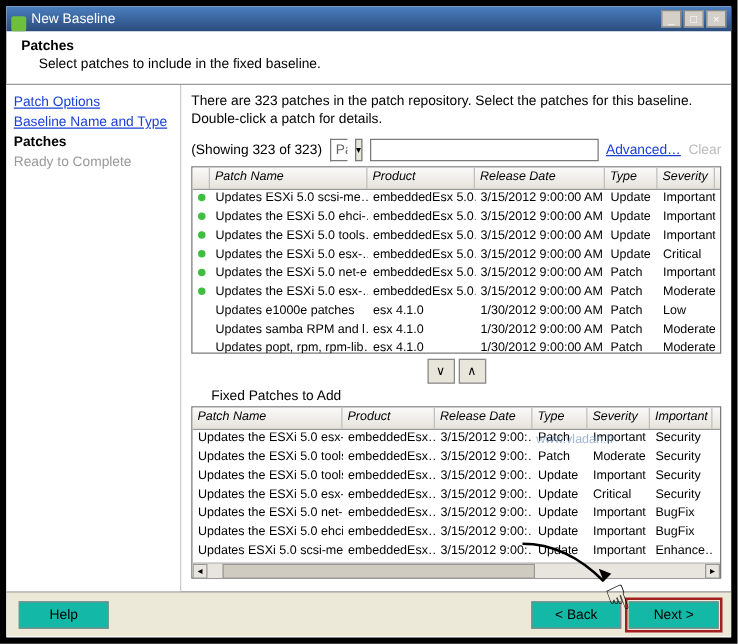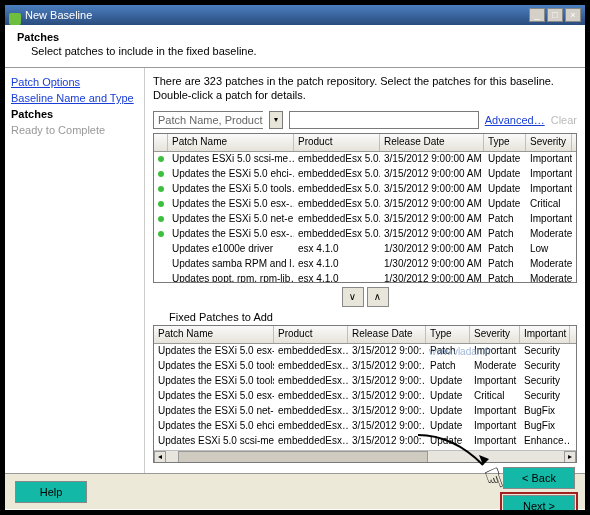--- a/index.html
+++ b/index.html
@@ -45,21 +45,21 @@
                overflow:hidden;white-space:nowrap;}
   .dropbtn { width:14px;height:18px;border:1px solid #7a7a7a;background:#e8e5da;
              display:flex;align-items:center;justify-content:center;font-size:8px;}
   .searchbox { flex:1; height:18px; border:1px solid #7a7a7a; background:#fff;}
   .adv { color:#1a3fd6; text-decoration:underline; cursor:pointer; white-space:nowrap;text-align:right;}
   .clr { color:#bbb; white-space:nowrap;}
   .grid { border:1px solid #7a7a7a; background:#fff; height:150px; overflow:hidden; position:relative;}
   .ghead { display:flex; background:linear-gradient(#fafafa,#e6e3da);
            border-bottom:1px solid #999; height:18px; flex-shrink:0;}
   .gh { border-right:1px solid #bfbfbf; padding:2px 4px; overflow:hidden;white-space:nowrap;
-        font-size:10px;}
+        font-size:10px;font-style:italic;}
   .gbody { height:131px; overflow-y:scroll; overflow-x:hidden;}
   .row { display:flex; height:15px; border-bottom:0; }
   .cell { padding:1px 4px; overflow:hidden; white-space:nowrap; font-size:10px;
           border-right:0;}
   .dot { width:6px;height:6px;border-radius:50%;background:#3fbf3f;display:inline-block;}
   .w-dot{width:14px;flex-shrink:0;text-align:center;}
   .w-pn{width:126px;} .w-pr{width:86px;} .w-rd{width:104px;} .w-ty{width:42px;} .w-sv{width:46px;}
   .arrows{display:flex;justify-content:center;gap:3px;margin:4px 0;}
   .arrowbtn{width:22px;height:20px;border:1px solid #888;background:#e8e5da;
             display:flex;align-items:center;justify-content:center;font-size:10px;}
@@ -121,20 +121,21 @@
     <a>Patch Options</a>
     <a>Baseline Name and Type</a>
     <a class="current">Patches</a>
     <a class="disabled">Ready to Complete</a>
   </div>
 
   <div class="main">
     <div class="intro">There are 323 patches in the patch repository. Select the patches for this baseline. Double-click a patch for details.</div>
 
     <div class="filterrow">
+      <span class="showing">(Showing 323 of 323)</span>
       <div class="filterbox">Patch Name, Product or Type c…</div>
       <div class="dropbtn">▾</div>
       <input class="searchbox" style="">
       <span class="adv">Advanced…</span>
       <span class="clr">Clear</span>
     </div>
 
     <div class="grid">
       <div class="ghead">
         <div class="gh w-dot"></div>
@@ -188,21 +189,21 @@
           <div class="row">
             <div class="cell w-dot"><span class="dot"></span></div>
             <div class="cell w-pn">Updates the ESXi 5.0 esx-…</div>
             <div class="cell w-pr">embeddedEsx 5.0.0</div>
             <div class="cell w-rd">3/15/2012 9:00:00 AM</div>
             <div class="cell w-ty">Patch</div>
             <div class="cell w-sv">Moderate</div>
           </div>
           <div class="row">
             <div class="cell w-dot"></div>
-            <div class="cell w-pn">Updates e1000e driver</div>
+            <div class="cell w-pn">Updates e1000e patches</div>
             <div class="cell w-pr">esx 4.1.0</div>
             <div class="cell w-rd">1/30/2012 9:00:00 AM</div>
             <div class="cell w-ty">Patch</div>
             <div class="cell w-sv">Low</div>
           </div>
           <div class="row">
             <div class="cell w-dot"></div>
             <div class="cell w-pn">Updates samba RPM and l…</div>
             <div class="cell w-pr">esx 4.1.0</div>
             <div class="cell w-rd">1/30/2012 9:00:00 AM</div>
@@ -307,21 +308,21 @@
         <div class="thumb"></div>
         <div style="flex:1"></div>
         <div class="arr">▸</div>
       </div>
     </div>
   </div>
 </div>
 
 <div class="footer">
   <div class="btn">Help</div>
-  <div style="display:flex;gap:6px;flex-direction:column;">
+  <div style="display:flex;gap:6px;">
     <div class="btn">&lt; Back</div>
     <div class="btn primary">Next &gt;</div>
   </div>
 </div>
 
 <svg class="arrowdraw" viewBox="0 0 80 40">
   <path d="M5 5 Q 40 5 70 35" stroke="#000" stroke-width="2" fill="none"></path>
   <path d="M70 35 l-4 -10 l10 4 z" fill="#000"></path>
 </svg>
 <div class="hand">☟</div>

